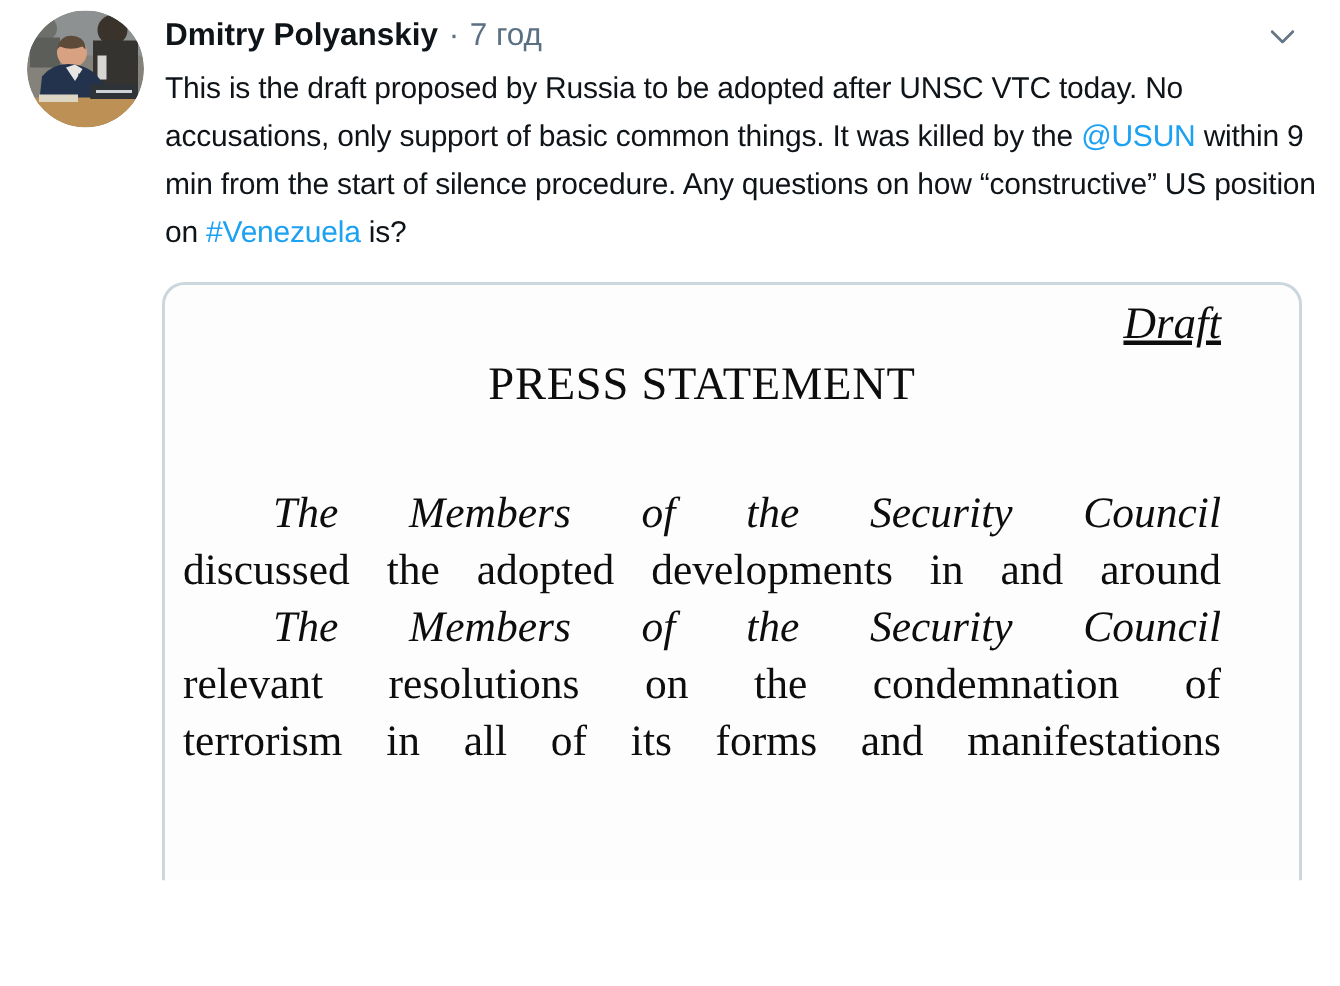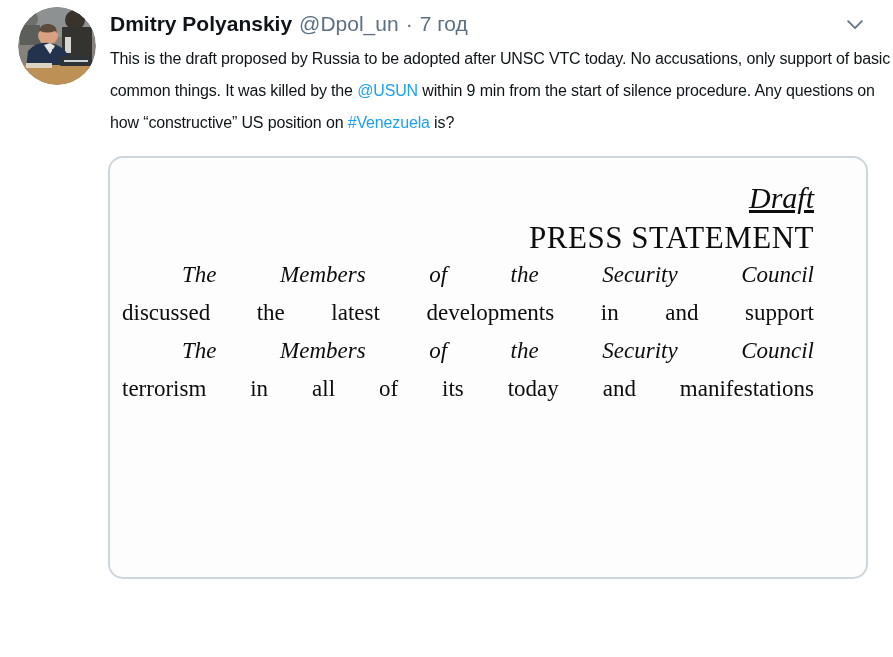--- a/index.html
+++ b/index.html
@@ -26,53 +26,53 @@
   }
   .author-name { font-weight:bold; color:#0f1419; cursor:pointer; }
   .meta { color:#5b7083; }
   .caret {
     position:absolute; right:27px; top:14px;
     width:22px; height:22px; color:#657786; cursor:pointer;
   }
   .tweet-text {
     margin-top:5px;
     width:784px;
-    font-size:16px; line-height:32px;
+    font-size:20px; line-height:32px;
     letter-spacing:-0.15px;
     color:#0f1419;
   }
   .tweet-link { color:#1da1f2; text-decoration:none; cursor:pointer; }
   
   .media-card {
     margin-top:17px; margin-left:-2px;
     width:760px; height:423px;
     border:2px solid #ccd6dd;
     border-radius:15px;
     overflow:hidden;
     background:#fdfdfd;
     cursor:pointer;
   }
   .doc {
     font-family:"Liberation Serif", serif;
     color:#0d0d0d;
-    padding:24px 52px 0 12px;
+    padding:10px 52px 0 12px;
   }
   .doc-draft {
     text-align:right;
     font-style:italic;
     text-decoration:underline;
     font-size:30px; line-height:32px;
   }
   .doc-title {
-    text-align:right;
+    text-align:center;
     font-size:31px; line-height:36px;
     margin-top:6px;
     letter-spacing:0.5px;
   }
-  .doc-body { font-size:23px; }
+  .doc-body { margin-top:49px; font-size:29px; }
   .doc-line { line-height:38px; }
   .doc-line.j { text-align:justify; text-align-last:justify; }
   .doc-line.ind { text-indent:60px; }
   .doc-line.it { font-style:italic; }
   
   .action-bar {
     position:absolute; left:110px; top:617px;
     width:650px; height:34px;
     display:flex; justify-content:space-between; align-items:center;
     color:#657786;
@@ -119,36 +119,36 @@
 
   <div class="caret">
     <svg viewBox="0 0 24 24" width="22" height="22" fill="#657786">
       <path d="M20.207 7.043c-.39-.39-1.023-.39-1.414 0L12 13.836 5.207 7.043c-.39-.39-1.023-.39-1.414 0-.39.39-.39 1.023 0 1.414l7.5 7.5c.195.195.45.293.707.293s.512-.098.707-.293l7.5-7.5c.39-.39.39-1.023 0-1.414z"></path>
     </svg>
   </div>
 
   <div class="content">
     <div class="header-row">
       <span class="author-name">Dmitry Polyanskiy</span>
-      <span class="meta">@Dpol_un</span>
       <span class="meta">·</span>
       <span class="meta">7 год</span>
     </div>
 
     <div class="tweet-text"><span>This is the draft proposed by Russia to be adopted after UNSC VTC today. No accusations, only support of basic common things. It was killed by the </span><span class="tweet-link">@USUN</span><span> within 9 min from the start of silence procedure. Any questions on how “constructive” US position on </span><span class="tweet-link">#Venezuela</span><span> is?</span></div>
 
     <div class="media-card">
       <div class="doc">
         <div class="doc-draft">Draft</div>
         <div class="doc-title">PRESS STATEMENT</div>
         <div class="doc-body">
           <div class="doc-line j ind it">The Members of the Security Council</div>
-          <div class="doc-line j">discussed the latest developments in and support</div>
+          <div class="doc-line j">discussed the adopted developments in and around</div>
           <div class="doc-line j ind it">The Members of the Security Council</div>
-          <div class="doc-line j">terrorism in all of its today and manifestations</div>
+          <div class="doc-line j">relevant resolutions on the condemnation of</div>
+          <div class="doc-line j">terrorism in all of its forms and manifestations</div>
         </div>
       </div>
     </div>
   </div>
 
   <div class="action-bar">
 
     <div class="action">
       <svg viewBox="0 0 24 24" fill="#657786">
         <path d="M14.046 2.242l-4.148-.01h-.002c-4.374 0-7.8 3.427-7.8 7.802 0 4.098 3.186 7.206 7.465 7.37v3.828c0 .108.044.286.12.403.142.225.384.347.632.347.138 0 .277-.038.402-.118.264-.168 6.473-4.14 8.088-5.506 1.902-1.61 3.04-3.97 3.043-6.312v-.017c-.006-4.367-3.43-7.787-7.8-7.788zm1.8 14.963c-1.134.96-4.862 3.405-6.772 4.643V16.67c0-.414-.335-.75-.75-.75h-.396c-3.66 0-6.318-2.476-6.318-5.886 0-3.534 2.768-6.302 6.3-6.302l4.147.01h.002c3.532 0 6.3 2.766 6.302 6.296-.003 1.91-.942 3.844-2.514 5.176z"></path>

